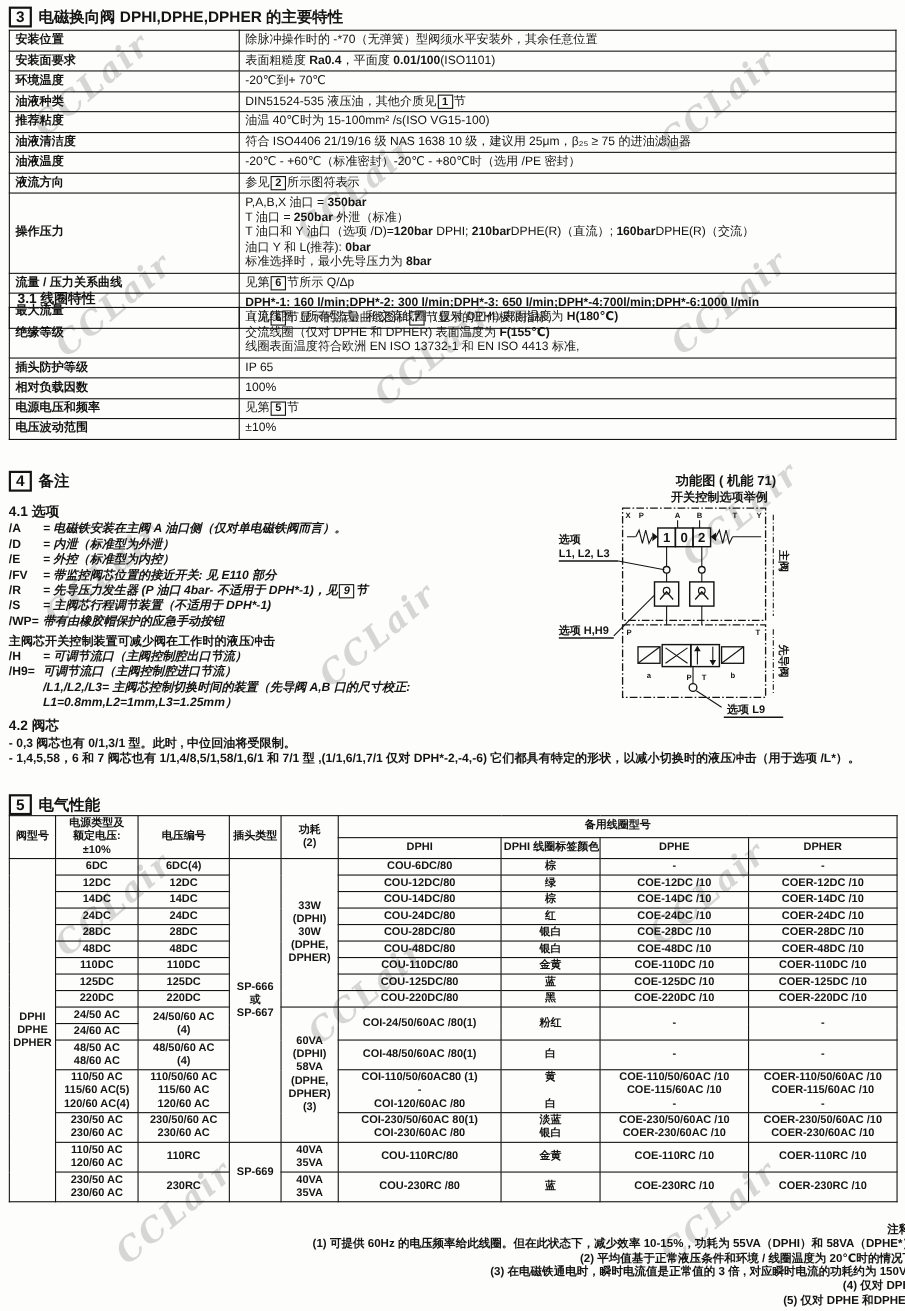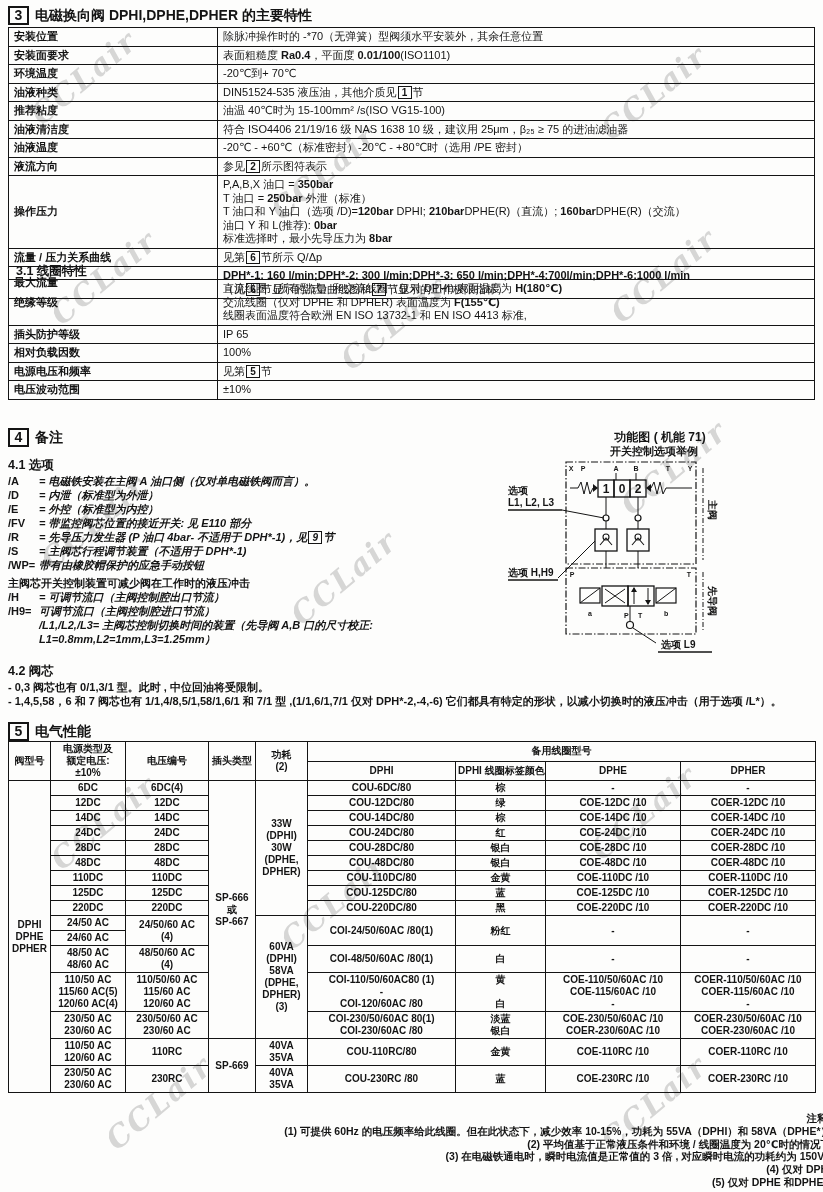--- a/index.html
+++ b/index.html
@@ -217,21 +217,21 @@
           <span class="opt-code">/H9=</span>
           <span class="opt-text"> 可调节流口（主阀控制腔进口节流）</span>
         </div>
         <div class="opt-line">
           <span class="opt-code"></span>
           <span class="opt-text"><b>/L1,/L2,/L3</b>= 主阀芯控制切换时间的装置（先导阀 A,B 口的尺寸校正: <b>L1</b>=0.8mm,<b>L2</b>=1mm,<b>L3</b>=1.25mm）</span>
         </div>
       </div>
   </div>
 
-  <div class="layer" style="left:8px;top:652px;width:807px;margin-top:11px;">
+  <div class="layer" style="left:8px;top:652px;width:807px;">
     <div class="sub-title">4.2 阀芯</div>
     <div id="spool-notes">
         <div class="plain-line">- 0,3 阀芯也有 0/1,3/1 型。此时 , 中位回油将受限制。</div>
         <div class="plain-line">- 1,4,5,58，6 和 7 阀芯也有 1/1,4/8,5/1,58/1,6/1 和 7/1 型 ,(1/1,6/1,7/1 仅对 DPH*-2,-4,-6) 它们都具有特定的形状，以减小切换时的液压冲击（用于选项 /L*）。</div>
       </div>
   </div>
 
   <svg class="layer" style="left:500px;top:428px;" width="323" height="238" viewBox="0 0 323 238">
     <g fill="#141414">
       <text x="160" y="13" text-anchor="middle" font-size="12" font-weight="bold">功能图 ( 机能 71)</text>

